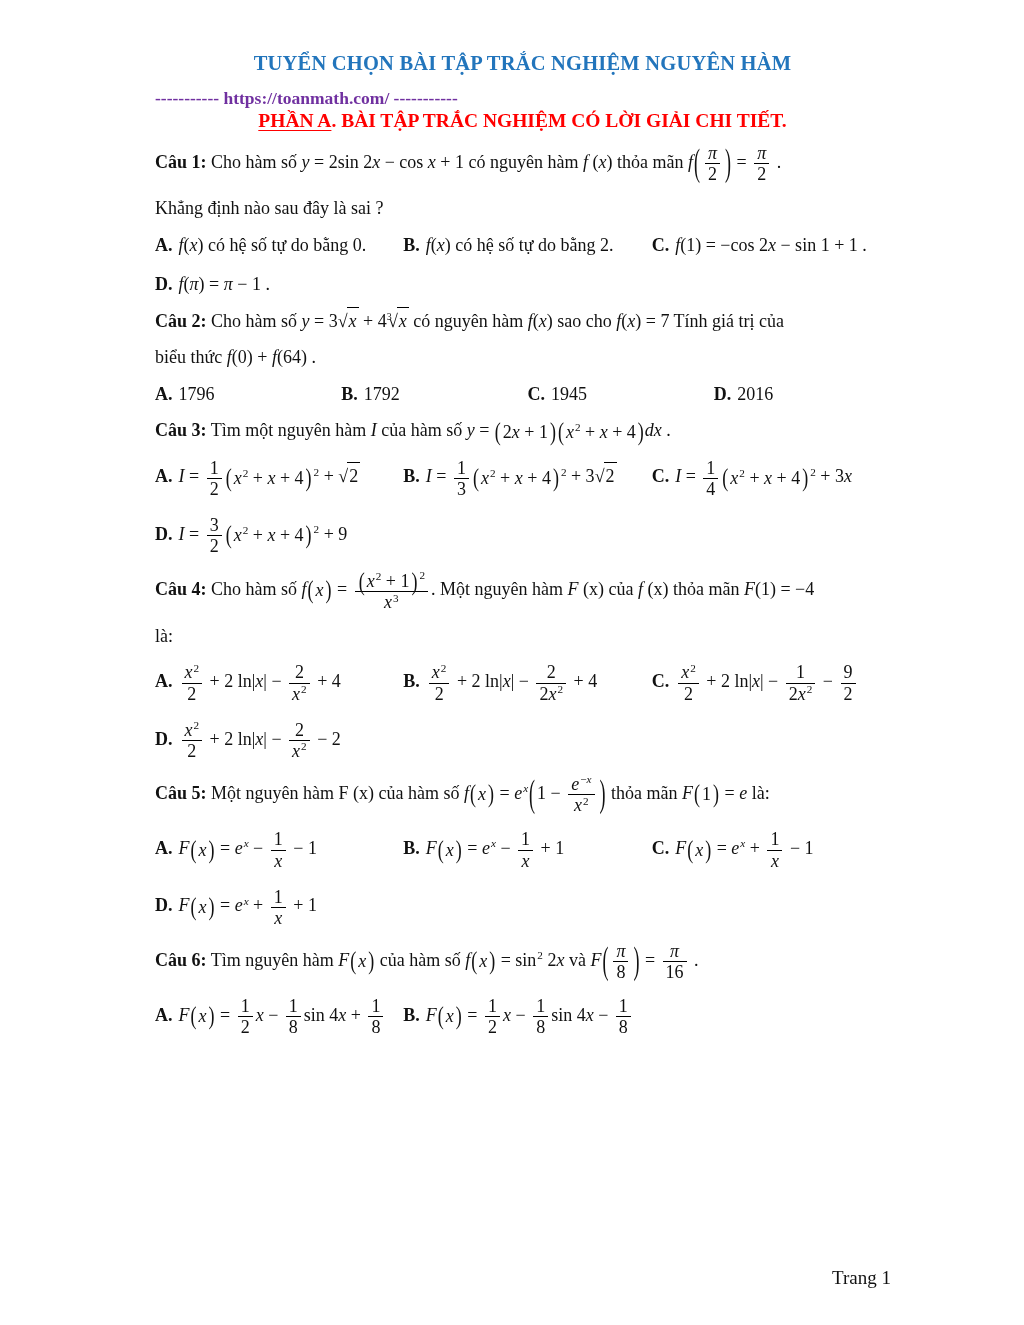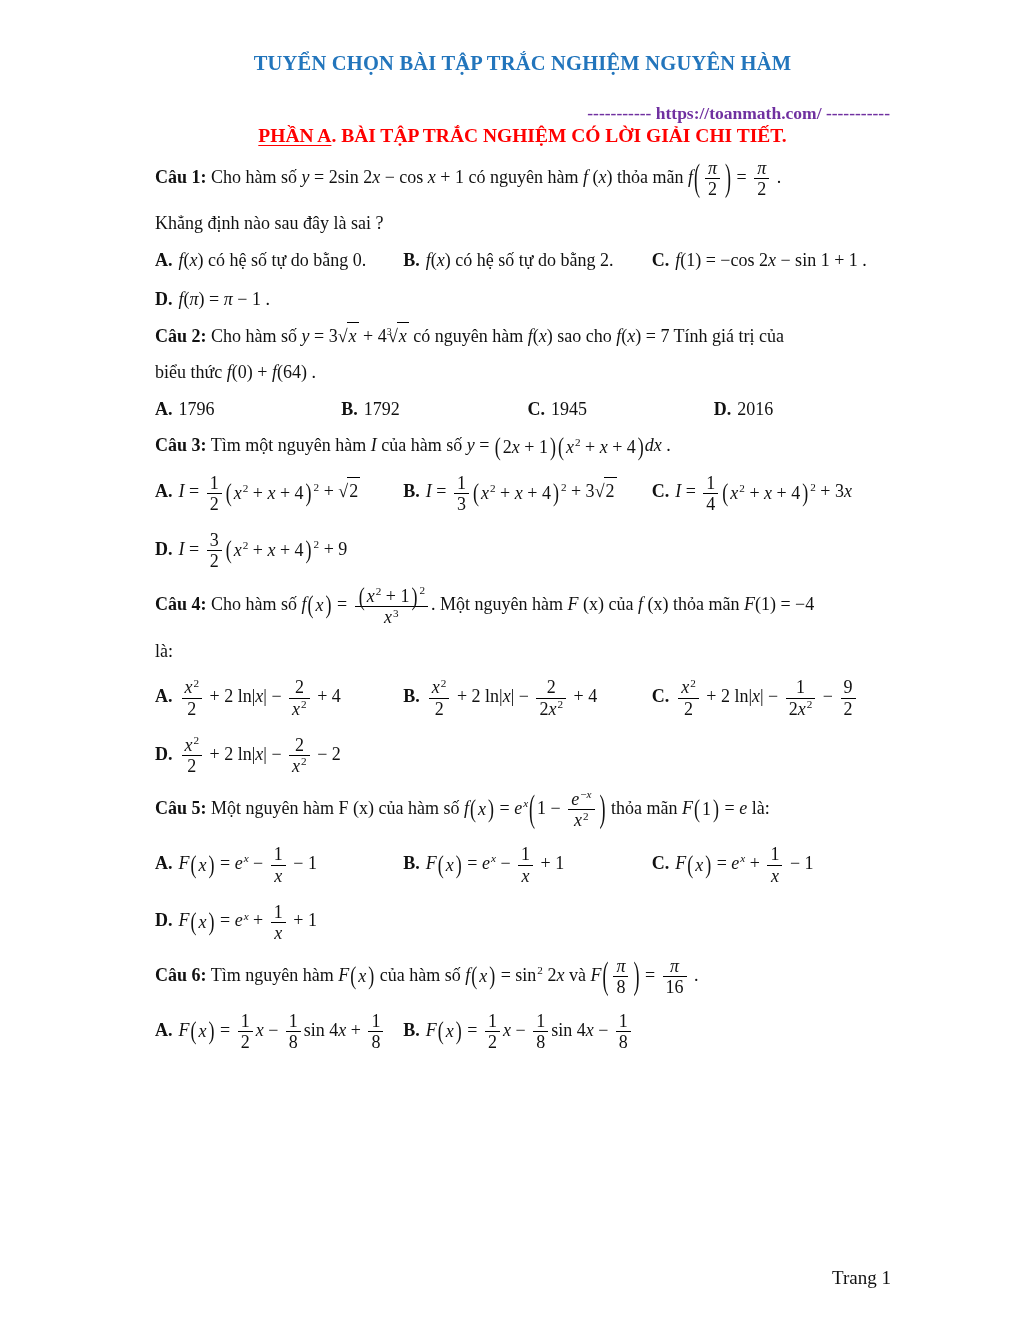--- a/index.html
+++ b/index.html
@@ -16,22 +16,22 @@
     font-family:"Liberation Serif","DejaVu Serif",serif;
     font-size:19px;
   }
   .content{padding:52px 134px 0 155px;}
 
   .doc-title{
     text-align:center;font-weight:bold;font-size:20.5px;
     color:var(--blue);letter-spacing:0.2px;
   }
   .doc-url{
-    text-align:right;font-weight:bold;font-size:17.5px;
-    color:var(--purple);margin-top:28px;cursor:pointer;
+    text-align:left;font-weight:bold;font-size:17.5px;
+    color:var(--purple);margin-top:13px;cursor:pointer;
   }
   .h-red{
     text-align:center;font-weight:bold;font-size:19.5px;
     color:var(--red);margin-top:1px;
   }
   .h-red .hl{text-decoration:underline;text-underline-offset:3px;}
 
   .question{margin-top:8px;}
   .qline{margin:9px 0;line-height:1.5;font-size:18px;}
   .opts{display:grid;column-gap:10px;row-gap:12px;margin:10px 0 6px;}

